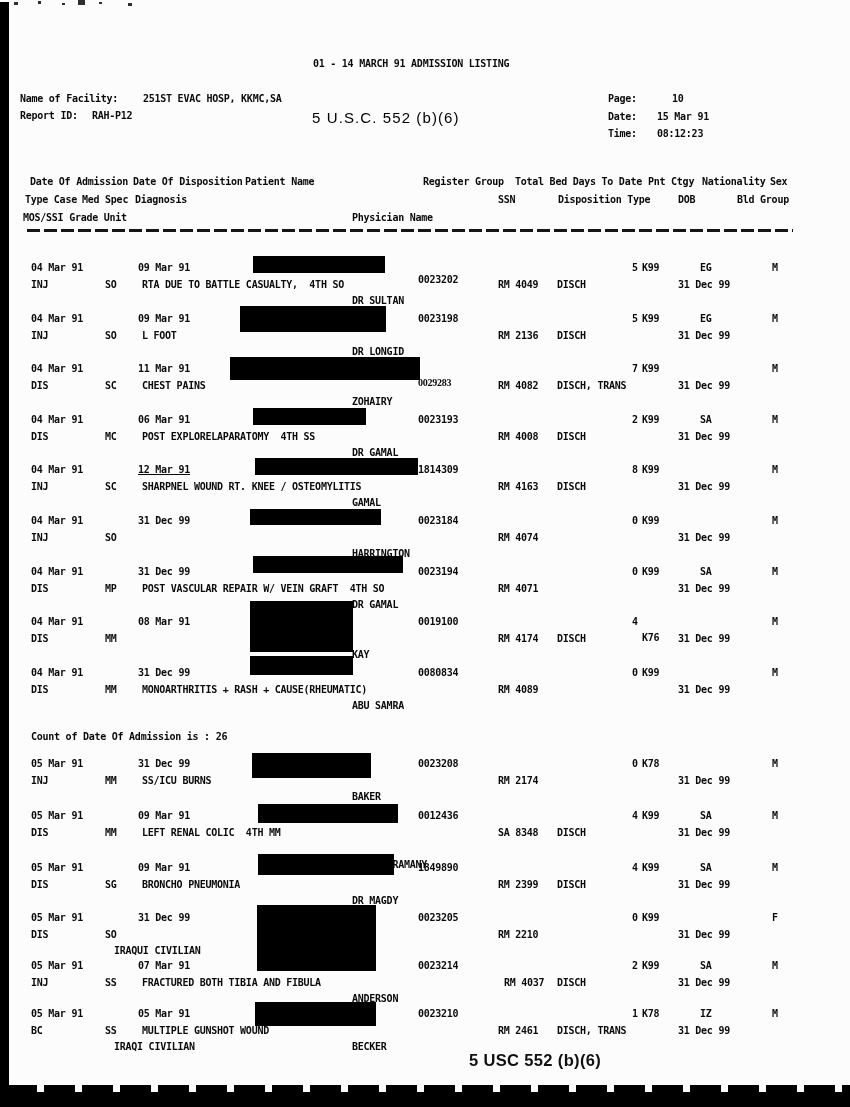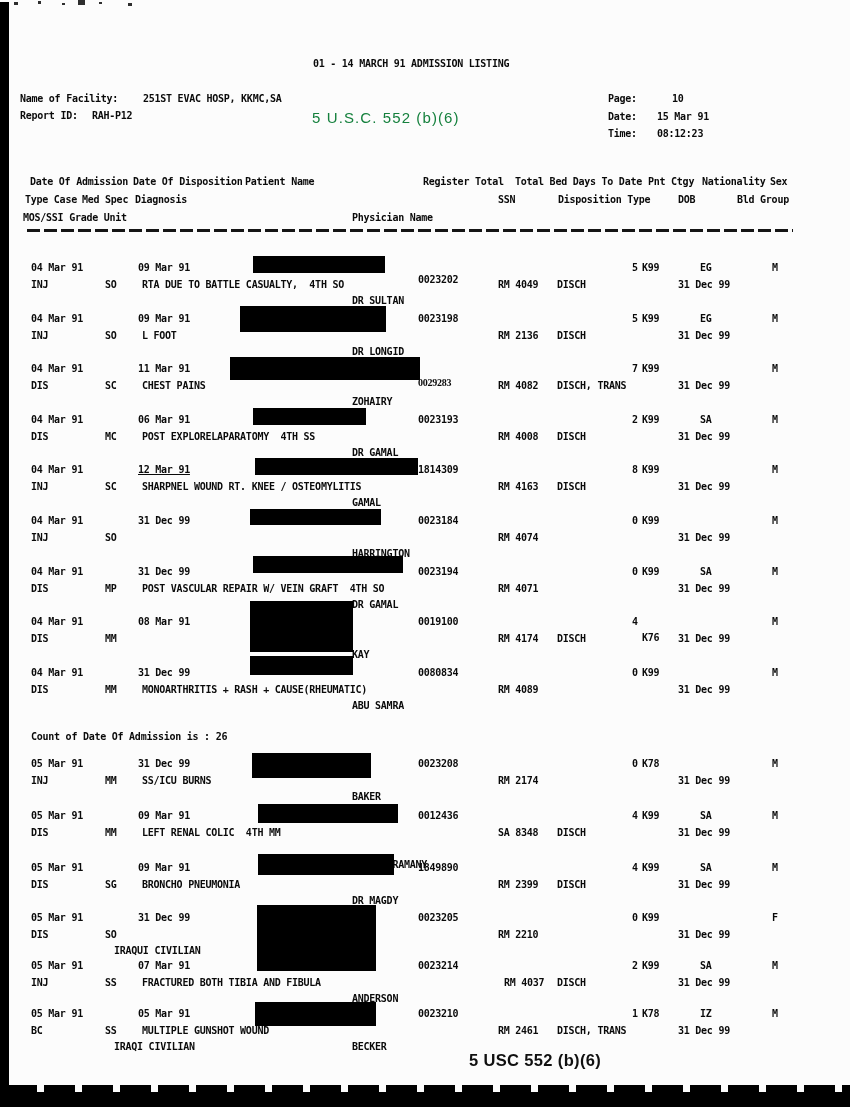--- a/index.html
+++ b/index.html
@@ -1,20 +1,20 @@
 <!DOCTYPE html>
 <html><head>
 <meta charset="utf-8">
 <style>
   html,body{margin:0;padding:0;background:#3a3a3a;}
   .page{position:relative;width:850px;height:1107px;background:#fcfcfc;overflow:hidden;
         font-family:"DejaVu Sans Mono","Liberation Mono",monospace;color:#0a0a0a;text-align:right;}
   .t{position:absolute;font-size:10px;line-height:11px;font-weight:700;letter-spacing:-0.25px;white-space:pre;}
   .stamp{position:absolute;font-family:"Liberation Sans",sans-serif;white-space:pre;}
-  .stamp-center{left:312px;top:109px;font-size:15px;letter-spacing:1.1px;font-weight:400;color:#15803d;}
+  .stamp-center{left:312px;top:109px;font-size:15px;letter-spacing:1.1px;font-weight:400;color:#000000;}
   .stamp-footer{left:469px;top:1051px;font-size:16.5px;letter-spacing:0.35px;font-weight:700;color:#101010;}
   .redact{position:absolute;background:#000;}
   .sep{position:absolute;left:27px;top:229px;width:766px;height:3px;
        background:repeating-linear-gradient(90deg,#151515 0 13px,rgba(0,0,0,0) 13px 17px);}
   .left-bar{position:absolute;left:0;top:2px;width:9px;height:1105px;background:#000;}
   .bottom-bar{position:absolute;left:0;top:1092px;width:850px;height:15px;background:#000;}
   .bottom-dashes{position:absolute;left:6px;top:1085px;width:844px;height:8px;
        background:repeating-linear-gradient(90deg,#000 0 31px,rgba(0,0,0,0) 31px 38px);}
   .speck{position:absolute;background:#2e2e2e;}
   
@@ -55,21 +55,21 @@
   <span class="t" style="left:608px;top:93px">Page:</span>
   <span class="t" style="left:672px;top:93px">10</span>
   <span class="t" style="left:608px;top:111px">Date:</span>
   <span class="t" style="left:657px;top:111px">15 Mar 91</span>
   <span class="t" style="left:608px;top:128px">Time:</span>
   <span class="t" style="left:657px;top:128px">08:12:23</span>
 
   <span class="t h-adm">Date Of Admission</span>
   <span class="t h-disp">Date Of Disposition</span>
   <span class="t h-pat">Patient Name</span>
-  <span class="t h-reg">Register Total</span>
+  <span class="t h-reg">Register Group</span>
   <span class="t h-bed">Total Bed Days To Date</span>
   <span class="t h-pnt">Pnt Ctgy</span>
   <span class="t h-nat">Nationality</span>
   <span class="t h-sex">Sex</span>
   <span class="t h-type">Type Case</span>
   <span class="t h-med">Med Spec</span>
   <span class="t h-diag">Diagnosis</span>
   <span class="t h-ssn">SSN</span>
   <span class="t h-dtype">Disposition Type</span>
   <span class="t h-dob">DOB</span>

